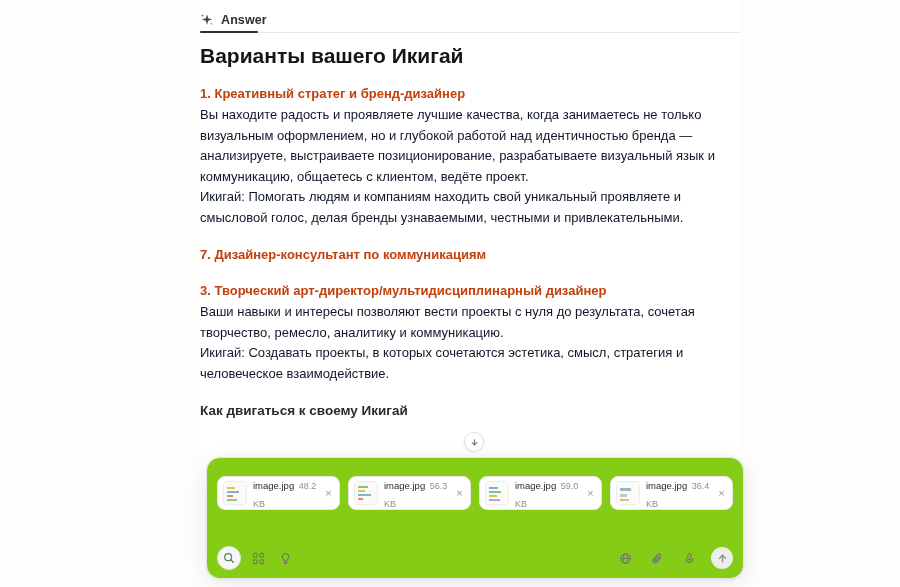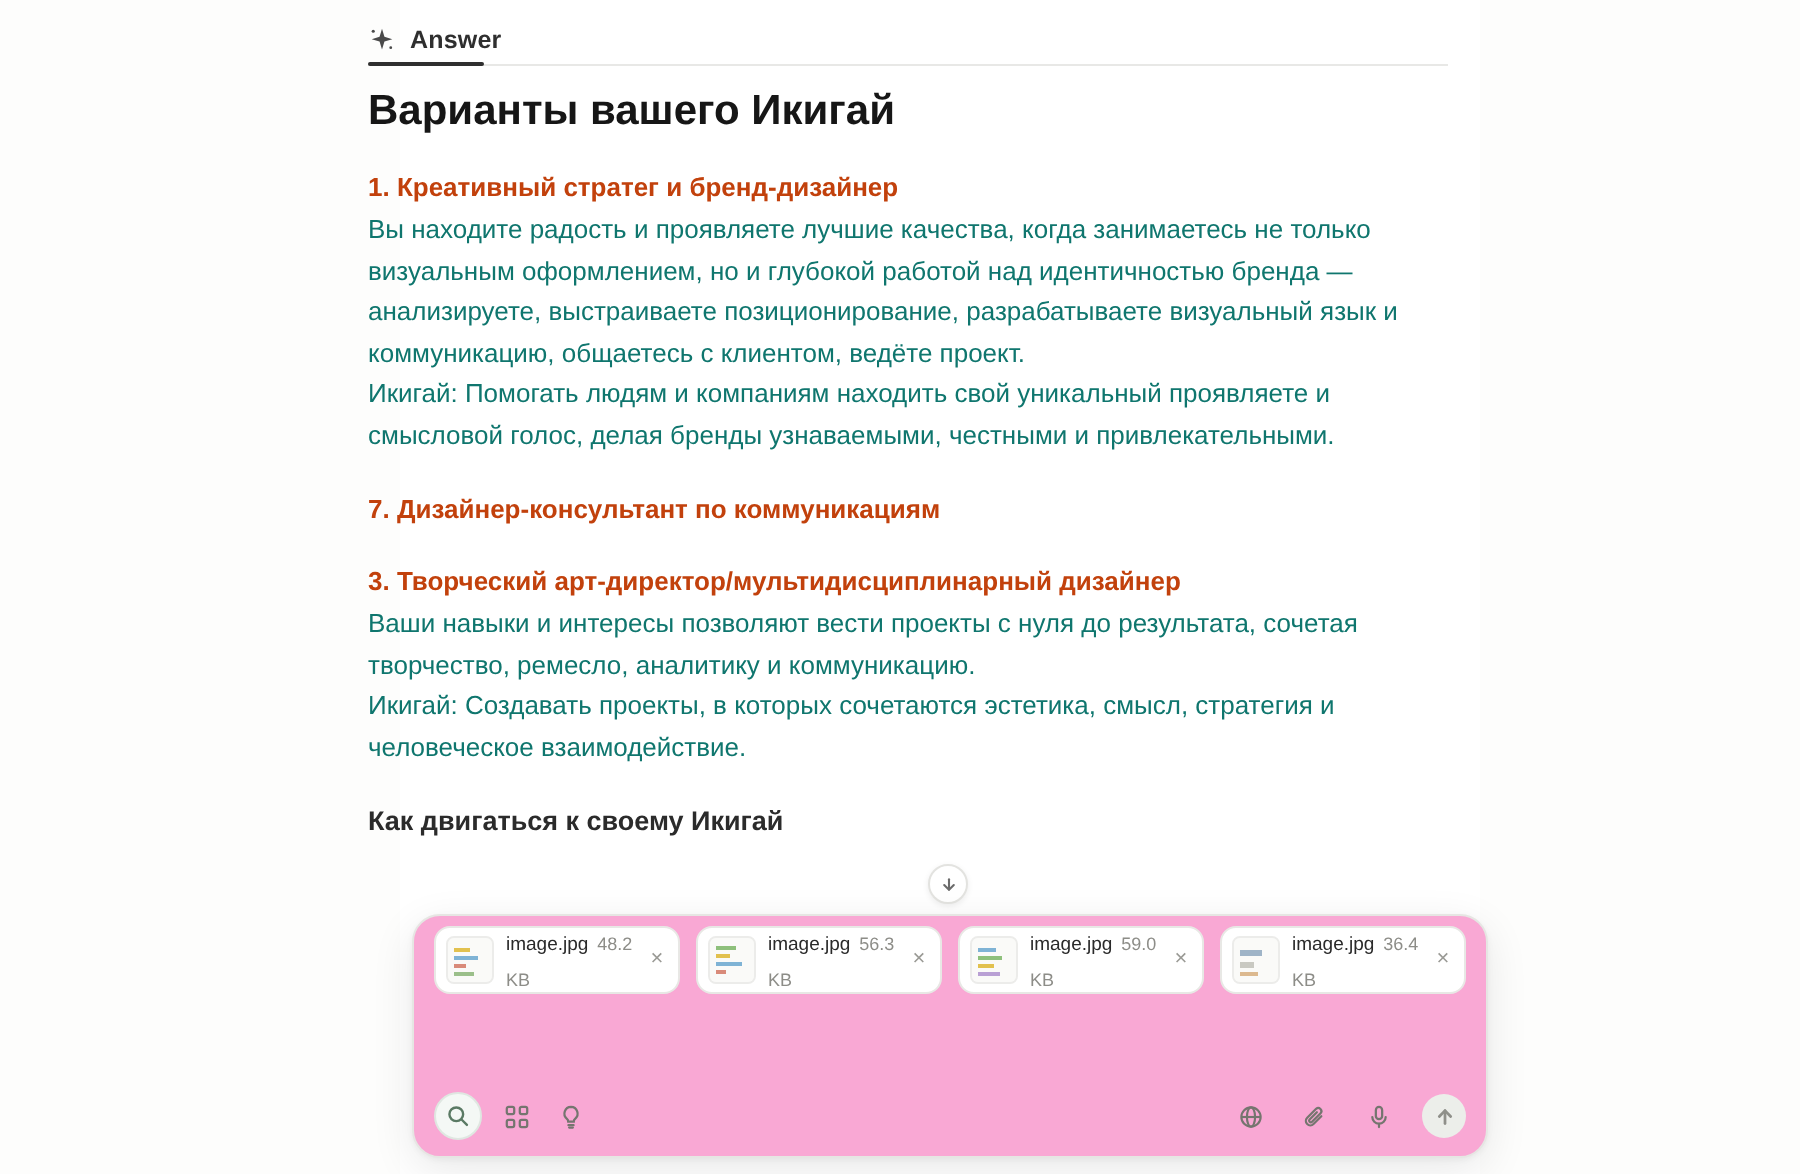--- a/index.html
+++ b/index.html
@@ -20,21 +20,21 @@
   
   .gutter-left, .gutter-right {
     position: absolute; top: 0; bottom: 0;
     background: #fdfdfc;
   }
   .gutter-left { left: 0; width: 200px; }
   .gutter-right { right: 0; width: 160px; }
 
   .content {
     position: absolute;
-    left: 184px;
+    left: 200px;
     top: 0;
     width: 540px;
     height: 472px;
     padding: 8px 0 0 0;
   }
 
   
   .answer-head {
     display: flex;
     align-items: center;
@@ -87,21 +87,21 @@
     font-size: 13px;
     line-height: 19px;
     font-weight: 700;
     margin: 0 0 2px 0;
     color: #c2410c;
   }
   p.sec-body {
     margin: 0;
     font-size: 13px;
     line-height: 20.5px;
-    color: #0f766e;
+    color: #0f172a;
   }
   .section { margin-bottom: 17px; }
   .ikigai-line { margin: 0; }
 
   .fade-title {
     font-size: 13.5px;
     font-weight: 700;
     color: #2b2b2b;
     margin-top: 2px;
   }
@@ -122,25 +122,25 @@
     z-index: 5;
   }
 
   
   .composer {
     position: absolute;
     left: 206px;
     top: 457px;
     width: 538px;
     height: 122px;
-    background: #f9a8d4;
+    background: #84cc16;
     border: 1px solid #e6e6e3;
     border-radius: 14px;
     box-shadow: 0 6px 22px rgba(0,0,0,.09), 0 1px 3px rgba(0,0,0,.05);
-    padding: 5px 10px 8px 10px;
+    padding: 18px 10px 8px 10px;
     z-index: 10;
   }
 
   .attachments {
     display: flex;
     gap: 8px;
     align-items: center;
   }
   .chip {
     position: relative;

